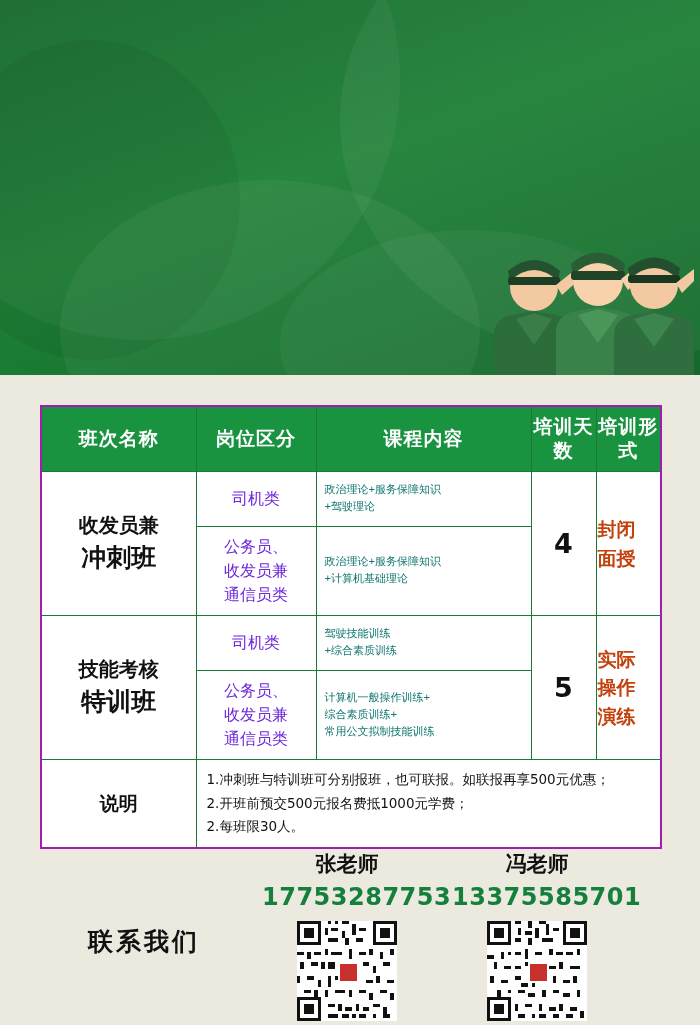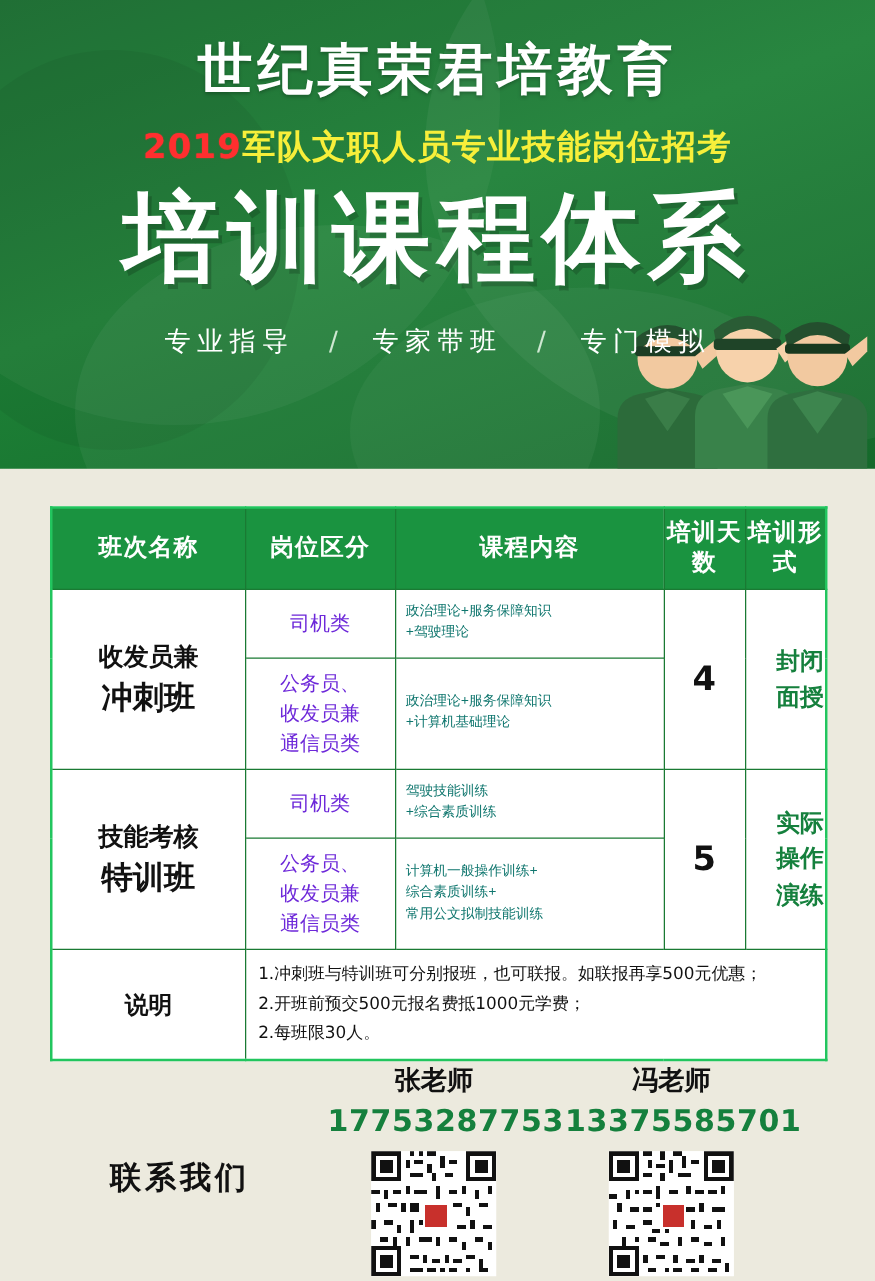--- a/index.html
+++ b/index.html
@@ -132,21 +132,21 @@
     position: absolute;
     left: 40px;
     top: 405px;
     width: 620px;
   }
   table.course {
     border-collapse: collapse;
     width: 620px;
     table-layout: fixed;
     background: #ffffff;
-    border: 2px solid #22c55e;
+    border: 2px solid #a21caf;
   }
   table.course td, table.course th {
     border: 1.5px solid #1a7a33;
     vertical-align: middle;
   }
   thead th {
     background: #1a9340;
     color: #ffffff;
     font-size: 19px;
     font-weight: bold;
@@ -187,24 +187,24 @@
     font-family: Liberation Mono, monospace;
   }
   td.days {
     text-align: center;
     font-size: 27px;
     font-weight: bold;
     color: #111;
     font-family: "DejaVu Sans", sans-serif;
   }
   td.form {
-    text-align: right;
+    text-align: left;
     font-size: 19px;
     font-weight: bold;
-    color: #15803d;
+    color: #c2410c;
     line-height: 1.5;
     font-family: "DejaVu Sans", sans-serif;
     margin-left: 20px;
   }
   td.note-label {
     text-align: center;
     font-size: 19px;
     font-weight: bold;
     color: #111;
     font-family: Liberation Serif, serif;
@@ -269,39 +269,20 @@
 </head>
 <body>
 
 <div class="poster">
 
   <div class="header">
     <div class="swoosh s1"></div>
     <div class="swoosh s2"></div>
     <div class="swoosh s3"></div>
 
-    <div class="header-inner">
-      <div class="brand-title">世纪真荣君培教育</div>
-
-      <div class="subtitle-wrap">
-        <div class="subtitle">
-          <span class="red">2019</span><span>军队文职人员专业技能岗位招考</span>
-        </div>
-      </div>
-
-      <div class="main-title">培训课程体系</div>
-
-      <div class="tagline">
-        <span>专业指导</span>
-        <span class="sep">/</span>
-        <span>专家带班</span>
-        <span class="sep">/</span>
-        <span>专门模拟</span>
-      </div>
-    </div>
 
     <svg class="soldiers" viewBox="0 0 230 160">
 
       <g>
         <path d="M30 160 L30 120 Q30 104 48 100 L70 96 L92 100 Q110 104 110 120 L110 160 Z" fill="#2c6b3a"></path>
         <path d="M52 104 L70 130 L88 104 L70 98 Z" fill="#3a7d48"></path>
         <circle cx="70" cy="72" r="24" fill="#f2c9a0"></circle>
         <path d="M46 66 Q70 44 94 66 L96 56 Q70 34 44 56 Z" fill="#24512f"></path>
         <rect x="44" y="62" width="52" height="8" rx="3" fill="#1b3d24"></rect>
         <path d="M92 70 L112 54 L118 62 L98 80 Z" fill="#f2c9a0"></path>

